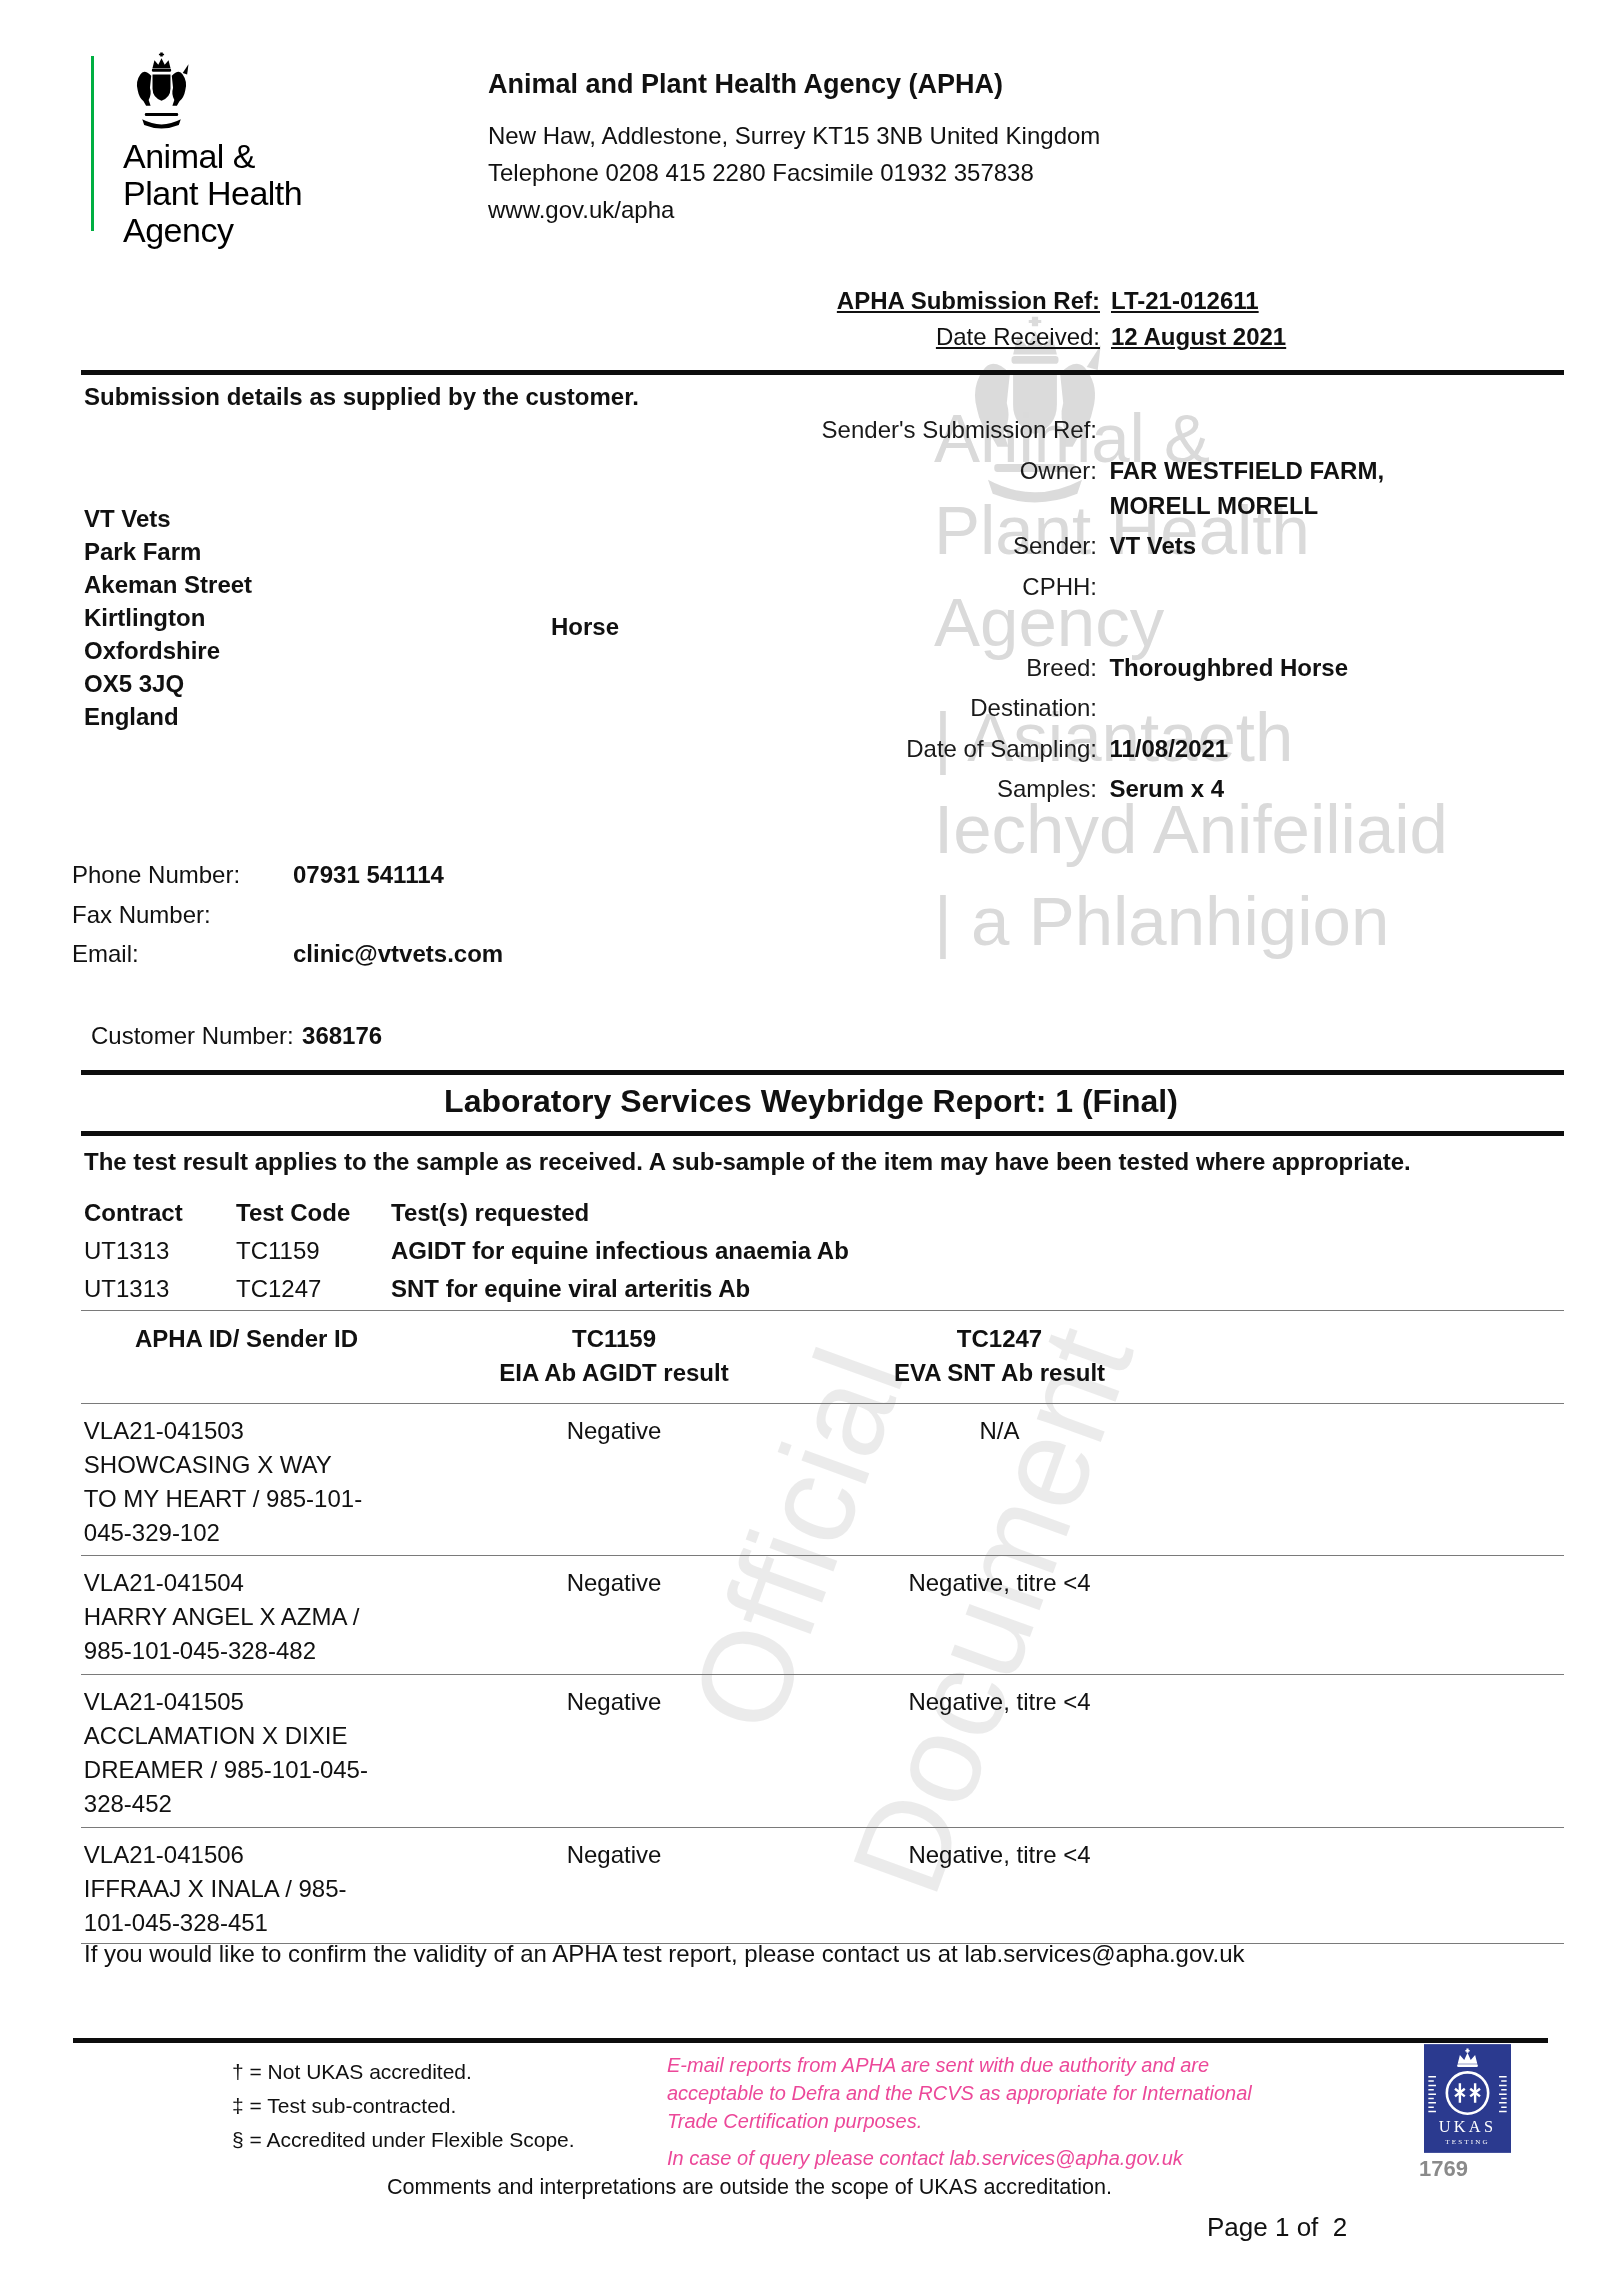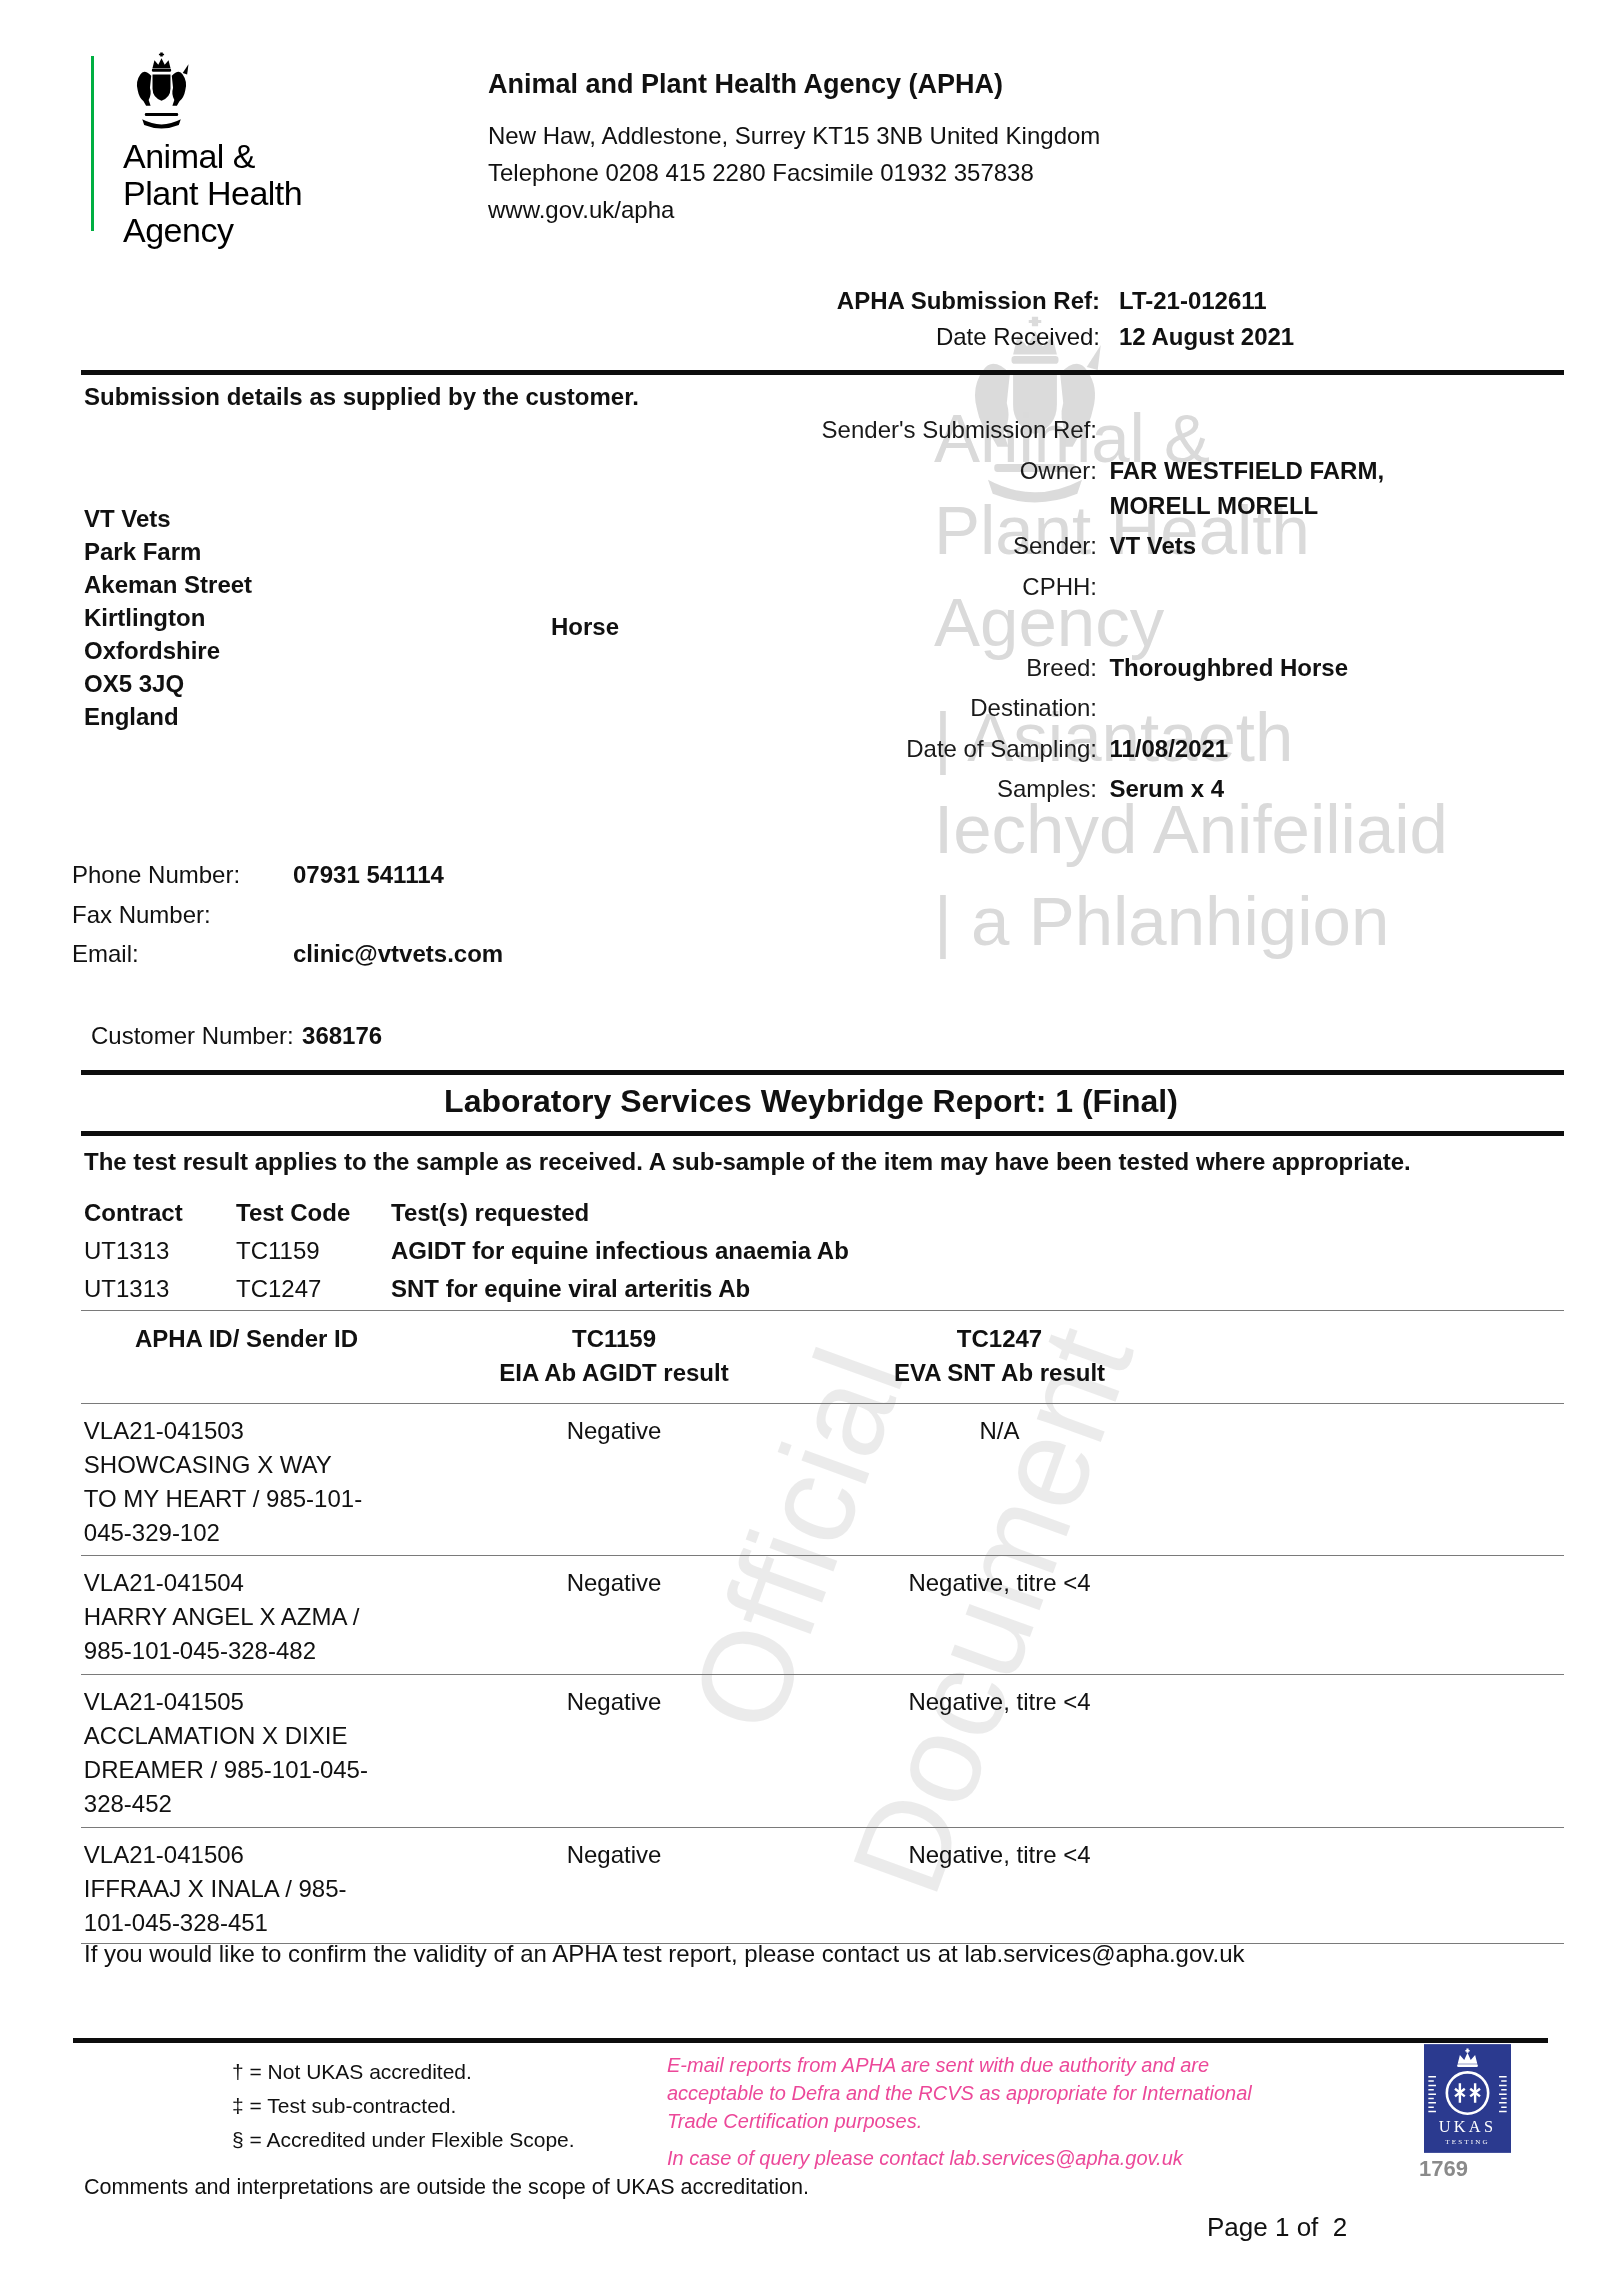--- a/index.html
+++ b/index.html
@@ -31,21 +31,21 @@
   
   #logo{left:91px;top:51px;width:413px;height:207px;}
   #logo-green{position:absolute;left:0;top:4.6px;width:3.2px;height:175px;}
   #logo-crest{position:absolute;left:32px;top:0;width:77px;height:84px;color:#000;}
   #logo-text{position:absolute;left:32px;top:87px;font-size:34px;line-height:37px;color:#000;letter-spacing:-0.5px;}
 
   #agency-header{left:488px;top:69px;width:803px;}
   #agency-title{font-size:27px;font-weight:bold;}
   #agency-addr{margin-top:17.4px;font-size:24px;line-height:37px;}
 
-  #sub-ref{left:799px;top:283px;display:grid;grid-template-columns:301px auto;column-gap:19px;font-size:24px;line-height:36px;}
+  #sub-ref{left:799px;top:283px;display:grid;grid-template-columns:301px auto;column-gap:11px;font-size:24px;line-height:36px;text-decoration:underline;}
   #sub-ref .lbl{text-align:right;}
 
   .rule{left:81px;width:1483px;height:5px;background:#0d0d0d;}
   #rule1{top:370px;}
   #rule2{top:1070px;}
   #rule3{top:1131px;}
   #rule-footer{top:2038px;left:73px;width:1475px;}
 
   
   #sub-heading{left:84px;top:383px;font-size:24px;font-weight:bold;}
@@ -87,21 +87,21 @@
   #res-row-2{min-height:142px;}
   #res-row-3{min-height:105px;}
 
   #validity{left:84px;top:1940px;width:1483px;font-size:24px;}
 
   
   #legend{left:232px;top:2055px;font-size:21px;line-height:34px;}
   #notes{left:667px;top:2051px;width:643px;font-style:italic;color:#ec4899;font-size:20px;line-height:28px;}
   #notes .p2{margin-top:9.2px;}
   #notes .pre{white-space:pre-line;}
-  #comments{left:84px;top:2174px;width:1331px;font-size:21.6px;}
+  #comments{left:84px;top:2174px;width:1331px;text-align:center;font-size:21.6px;}
   #ukas{left:1419px;top:2044px;width:96px;text-align:left;}
   #ukas svg{width:87px;height:109px;display:block;margin:0 auto;}
   #ukas-num{margin-top:2.8px;font-size:22px;color:#8a8a8a;font-weight:bold;}
   #page-num{left:1207px;top:2212px;font-size:26px;white-space:pre;}
 </style>
 </head>
 <body>
 
 <div id="page">
 

